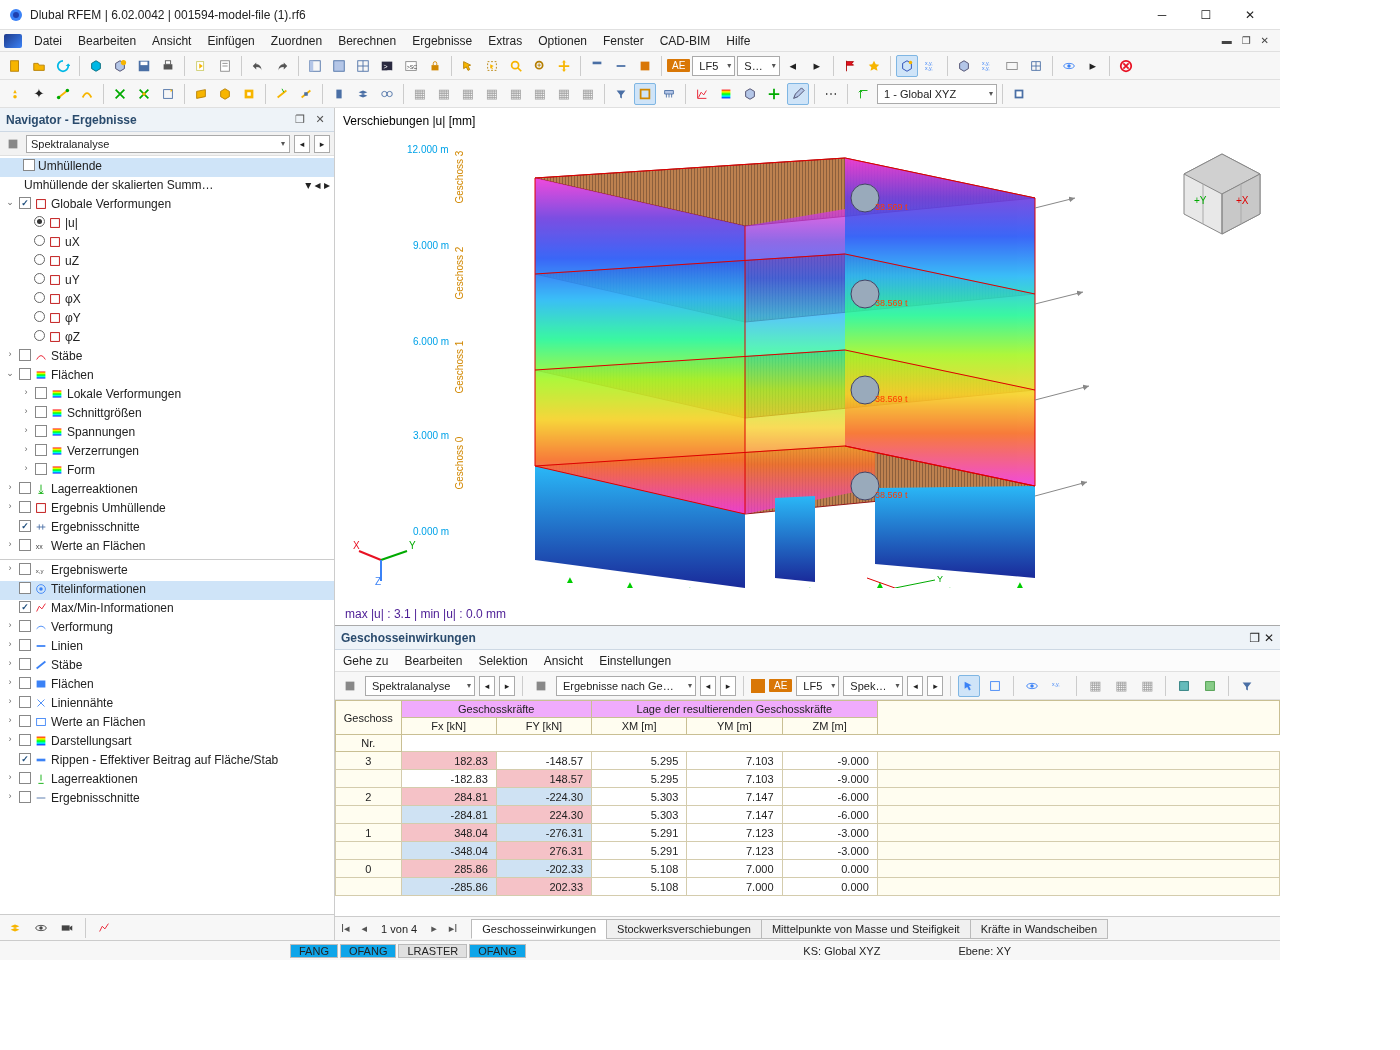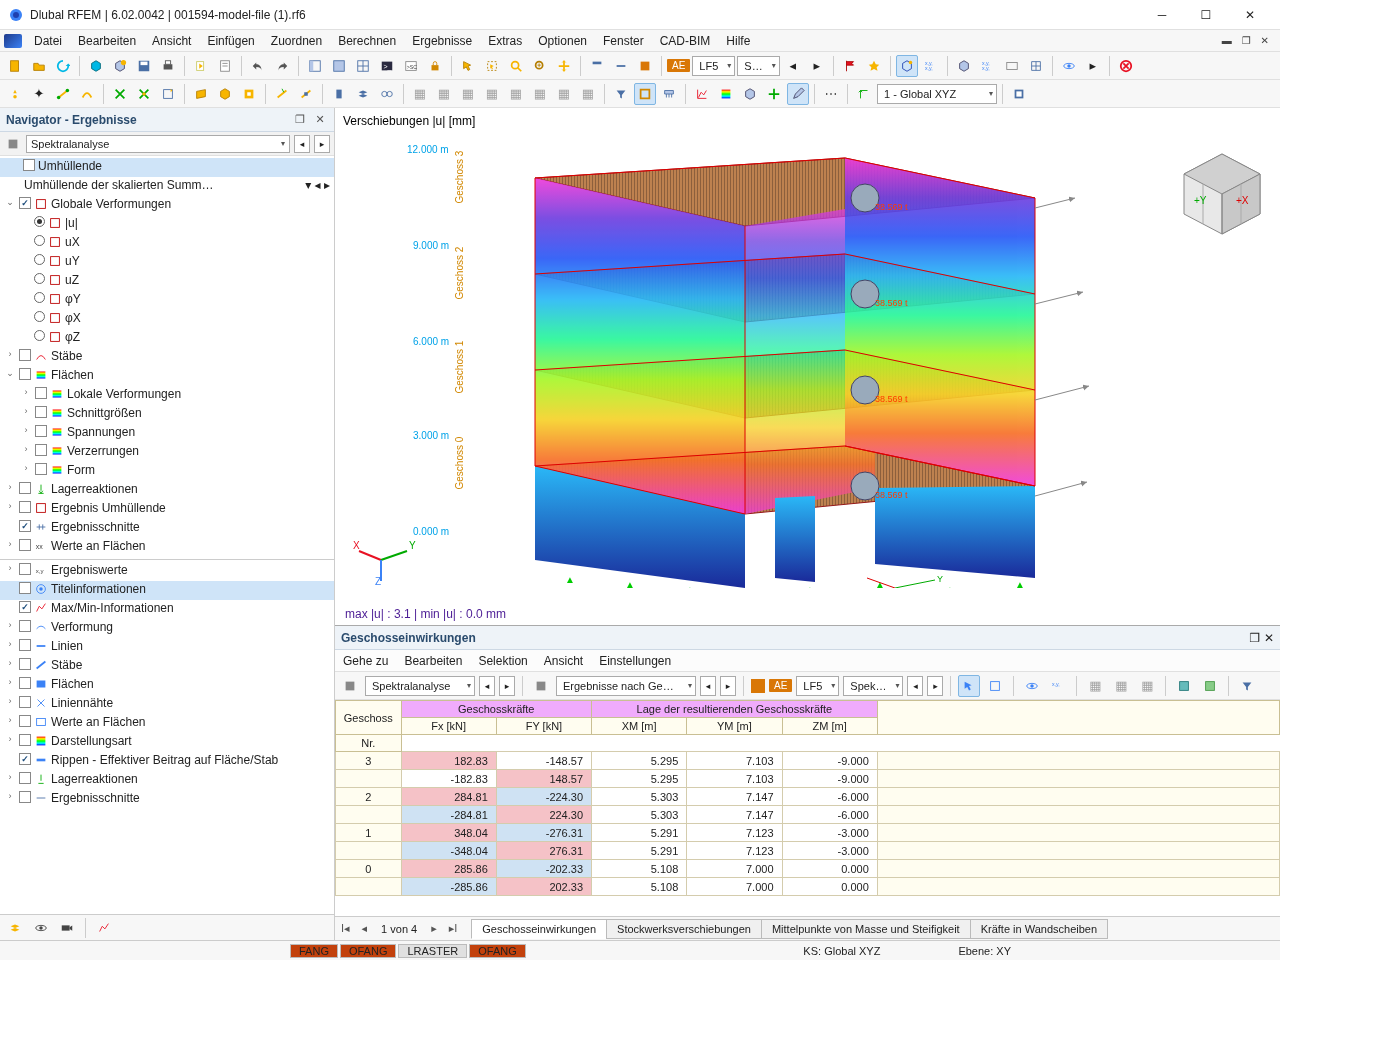--- a/index.html
+++ b/index.html
@@ -88,21 +88,21 @@
 
   .bp-nav { height: 24px; border-top: 1px solid #ccc; display: flex; align-items: center; font-size: 11px; background: #f7f7f7; }
   .bp-nav .nbtn { padding: 0 6px; color: #555; }
   .bp-nav .tabs { display: flex; margin-left: 8px; }
   .bp-nav .tab { padding: 3px 10px; border: 1px solid #bbb; background: #f0f0f0; margin-right: -1px; font-size: 11px; }
   .bp-nav .tab.active { background: #fff; border-bottom-color: #fff; }
 
   
   .statusbar { height: 20px; background: #f7f7f7; border-top: 1px solid #ccc; display: flex; align-items: center; font-size: 11px; }
   .statusbar .seg { padding: 0 8px; border: 1px solid transparent; }
-  .statusbar .seg.btn { border: 1px solid #bbb; background: #c2410c; margin-right: 2px; }
+  .statusbar .seg.btn { border: 1px solid #bbb; background: #0ea5e9; margin-right: 2px; }
   .statusbar .seg.btn.active { background: #e0e0e0; }
   .statusbar .spacer { flex: 1; }
 
   ::-webkit-scrollbar { width: 14px; height: 14px; }
   ::-webkit-scrollbar-track { background: #f0f0f0; }
   ::-webkit-scrollbar-thumb { background: #c8c8c8; border: 1px solid #aaa; }
 
   .icn-yellow { fill: #f7b500; stroke: #b57e00; }
 </style>
 </head>
@@ -586,42 +586,42 @@
           <svg class="ticn" viewBox="0 0 16 16">
             <rect x="3" y="3" width="10" height="10" fill="none" stroke="#b00"></rect>
           </svg>
           <span>uX</span>
         </div>
       <div class="tnode" style="padding-left:34px">
           <span class="rad"></span>
           <svg class="ticn" viewBox="0 0 16 16">
             <rect x="3" y="3" width="10" height="10" fill="none" stroke="#b00"></rect>
           </svg>
-          <span>uY</span>
+          <span>uZ</span>
         </div>
       <div class="tnode" style="padding-left:34px">
           <span class="rad"></span>
           <svg class="ticn" viewBox="0 0 16 16">
             <rect x="3" y="3" width="10" height="10" fill="none" stroke="#b00"></rect>
           </svg>
-          <span>uZ</span>
+          <span>uY</span>
         </div>
       <div class="tnode" style="padding-left:34px">
           <span class="rad"></span>
           <svg class="ticn" viewBox="0 0 16 16">
             <rect x="3" y="3" width="10" height="10" fill="none" stroke="#b00"></rect>
           </svg>
-          <span>φY</span>
+          <span>φX</span>
         </div>
       <div class="tnode" style="padding-left:34px">
           <span class="rad"></span>
           <svg class="ticn" viewBox="0 0 16 16">
             <rect x="3" y="3" width="10" height="10" fill="none" stroke="#b00"></rect>
           </svg>
-          <span>φX</span>
+          <span>φY</span>
         </div>
       <div class="tnode" style="padding-left:34px">
           <span class="rad"></span>
           <svg class="ticn" viewBox="0 0 16 16">
             <rect x="3" y="3" width="10" height="10" fill="none" stroke="#b00"></rect>
           </svg>
           <span>φZ</span>
         </div>
       <div class="tnode">
           <span class="twist">›</span>

